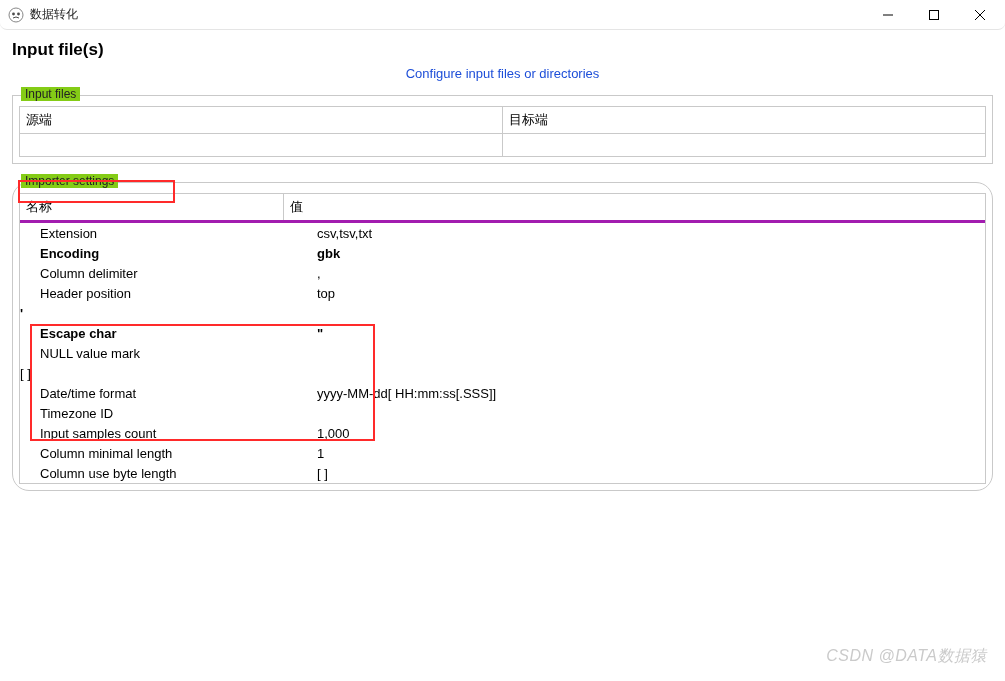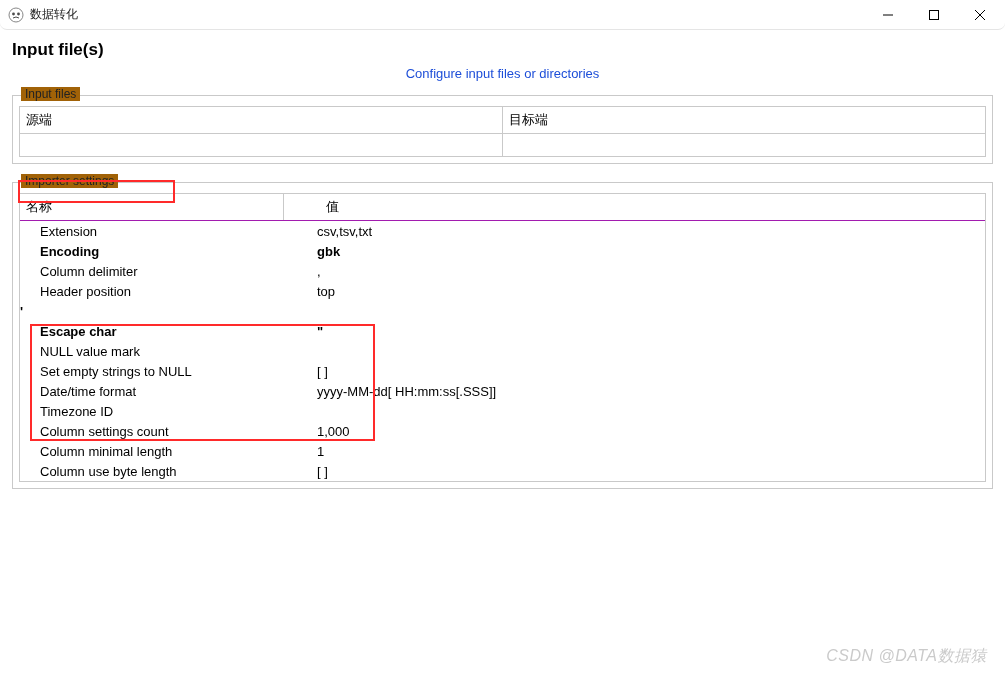--- a/index.html
+++ b/index.html
@@ -35,25 +35,25 @@
 .heading-area { padding: 10px 12px 14px 12px; }
 .page-title { font-size: 17px; font-weight: 700; margin-bottom: 6px; }
 .page-subtitle { font-size: 13px; color: #1d4ed8; text-align: center; }
 
 .group {
   margin: 0 12px 10px 12px;
   border: 1px solid #c9c9c9;
   padding: 10px 6px 6px 6px;
   position: relative;
 }
-.group + .group { margin-top: 18px; }
+.group + .group { margin-top: 18px; border-radius: 17px; }
 .group-label {
   position: absolute;
   top: -9px; left: 8px;
-  background: #a16207;
+  background: #84cc16;
   padding: 0 4px;
   font-size: 12px;
   color: #222;
 }
 
 .files-table {
   border: 1px solid #c9c9c9;
   width: 100%;
 }
 .files-row { display: flex; }
@@ -89,22 +89,21 @@
 .hl1 { left: 18px; top: 180px; width: 157px; height: 23px; }
 .hl2 { left: 30px; top: 324px; width: 345px; height: 117px; }
 
 .settings-table {
   border: 1px solid #c9c9c9;
   width: 100%;
   font-size: 13px;
 }
 .settings-header {
   display: flex;
-  border-bottom: 1px solid #a21caf;
-  gap: 36px;
+  border-bottom: 3px solid #a21caf;
 }
 .settings-header .sh-cell {
   padding: 4px 6px;
   font-size: 13px;
 }
 .sh-name { width: 264px; border-right: 1px solid #c9c9c9; }
 .sh-val { flex: 1; }
 .settings-body .srow {
   display: flex;
   padding: 2.5px 0;
@@ -206,33 +205,32 @@
         </div>
         <div class="srow bold">
           <div class="sname">Escape char</div>
           <div class="sval">"</div>
         </div>
         <div class="srow">
           <div class="sname">NULL value mark</div>
           <div class="sval"></div>
         </div>
         <div class="srow">
-          <div class="sname">Set empty strings to NULL</div>
           <div class="sval">[ ]</div>
         </div>
         <div class="srow">
           <div class="sname">Date/time format</div>
           <div class="sval">yyyy-MM-dd[ HH:mm:ss[.SSS]]</div>
         </div>
         <div class="srow">
           <div class="sname">Timezone ID</div>
           <div class="sval"></div>
         </div>
         <div class="srow">
-          <div class="sname">Column settings count</div>
+          <div class="sname">Input samples count</div>
           <div class="sval">1,000</div>
         </div>
         <div class="srow">
           <div class="sname">Column minimal length</div>
           <div class="sval">1</div>
         </div>
         <div class="srow">
           <div class="sname">Column use byte length</div>
           <div class="sval">[ ]</div>
         </div>

